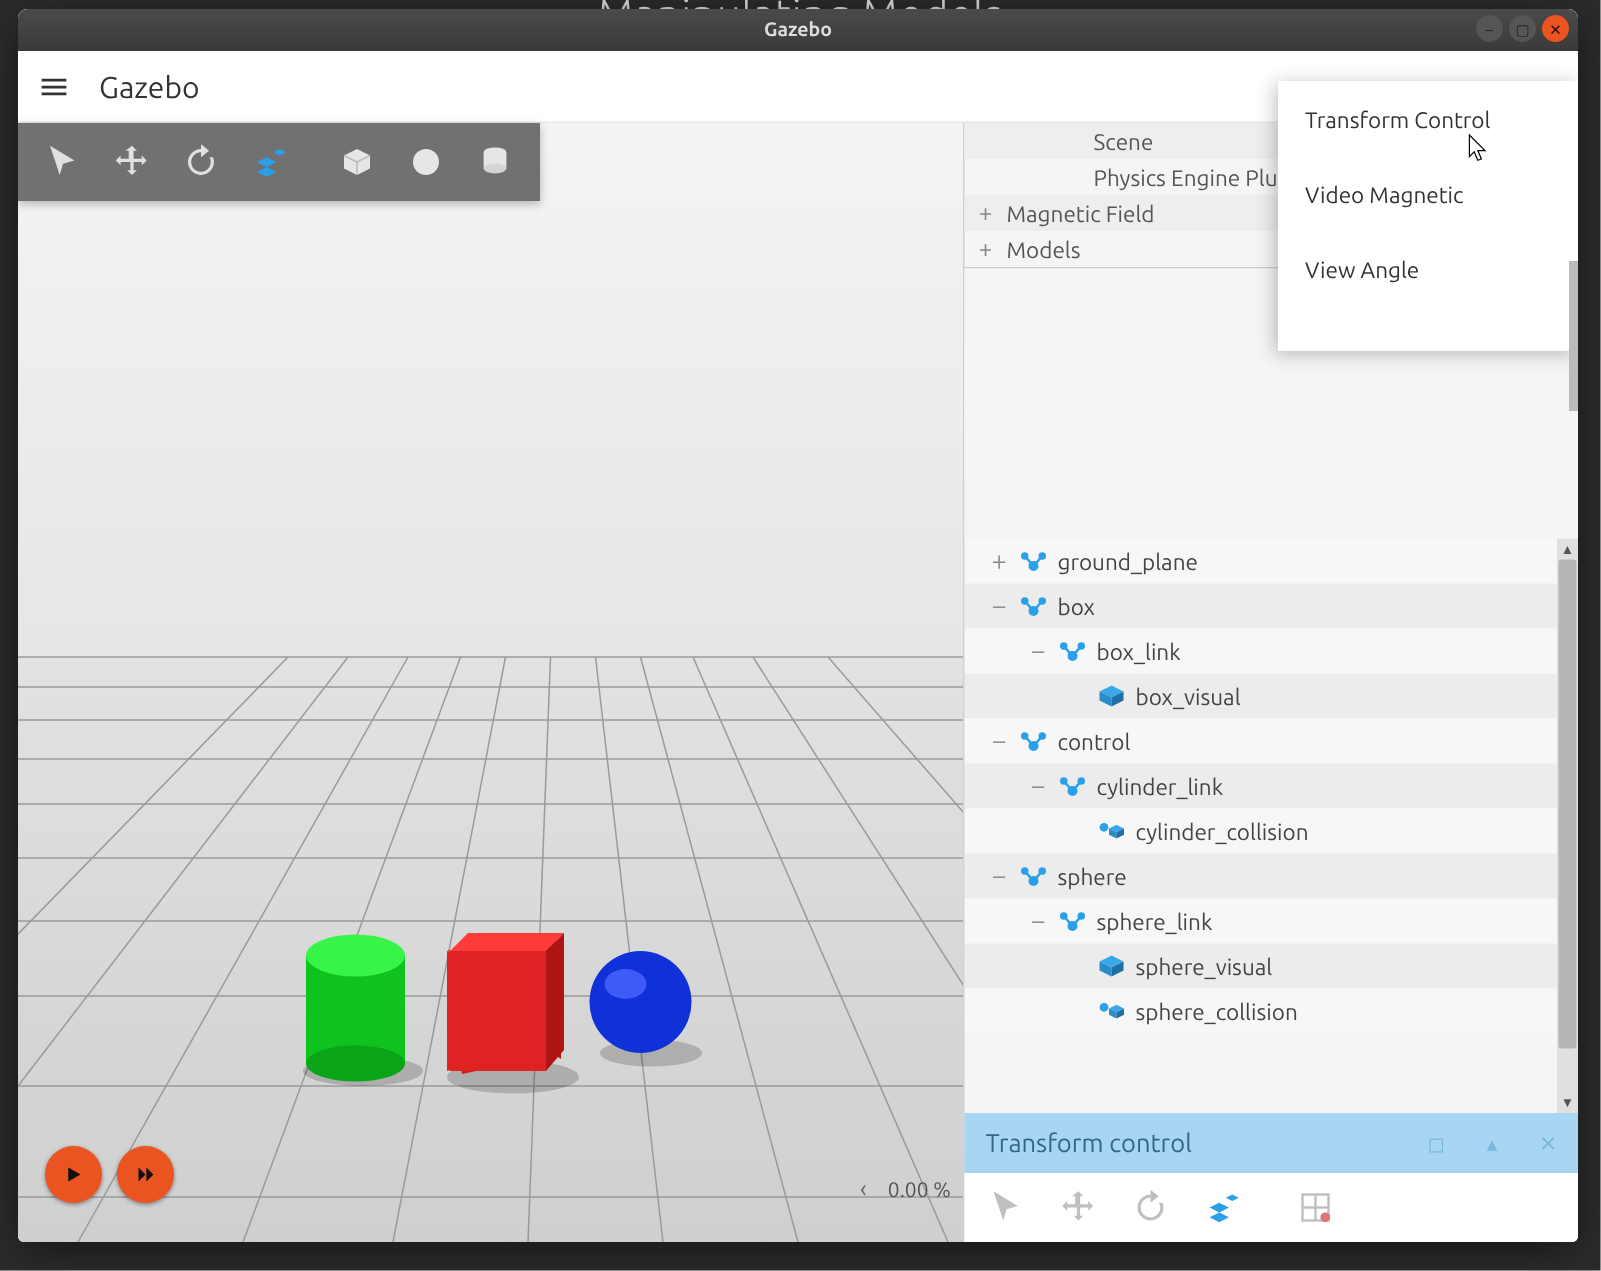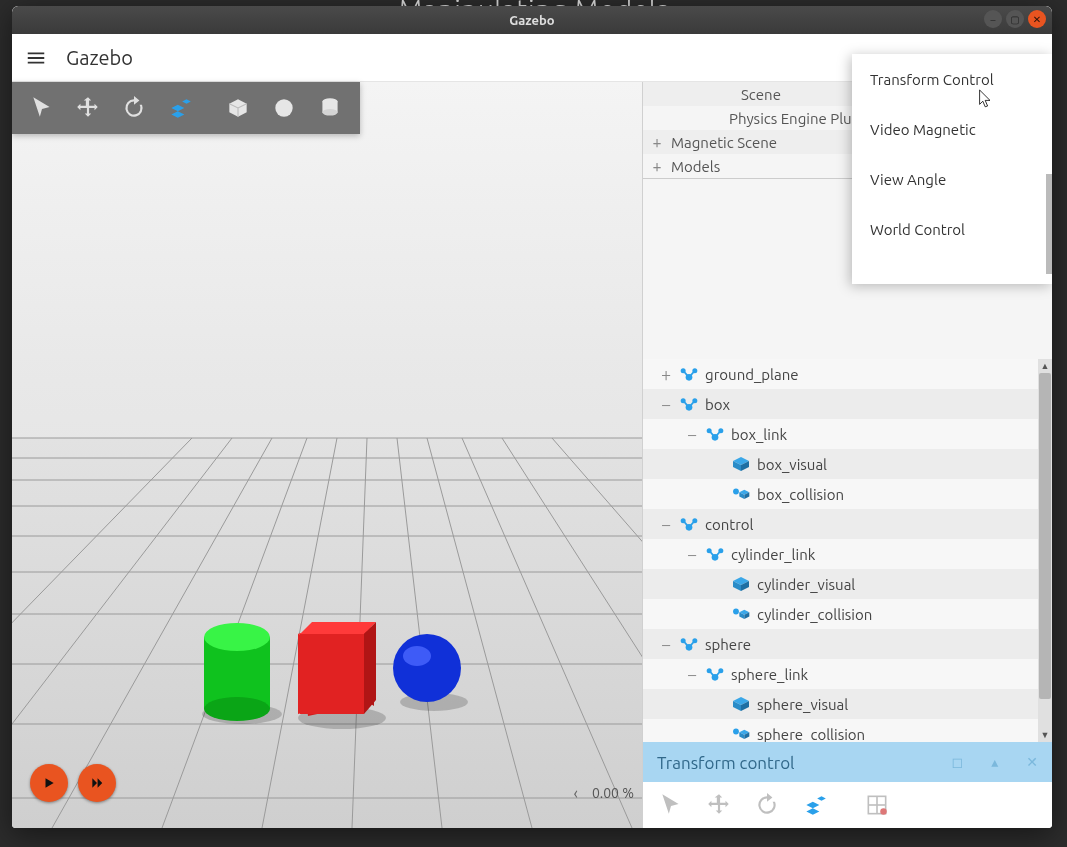--- a/index.html
+++ b/index.html
@@ -262,29 +262,29 @@
     <div class="progress">
       <span style="font-size:16px;color:#666;">‹</span>
       <span>0.00 %</span>
     </div>
   </div>
 
   <div class="right-col">
     <div class="upper-tree" id="upper-tree">
         <div class="row" style="padding-left: 46px;">
           <span class="expander" style="margin-left: 32px; width: 0px;"></span>
-          <span style="margin-left:12px">Scene</span>
+          <span style="margin-left:0px">Scene</span>
         </div>
         <div class="row" style="padding-left: 46px;">
           <span class="expander" style="margin-left: 32px; width: 0px;"></span>
           <span style="margin-left:0px">Physics Engine Plugin</span>
         </div>
         <div class="row">
           <span class="expander" style="margin-left:2px">+</span>
-          <span style="">Magnetic Scene</span>
+          <span style="">Magnetic Field</span>
         </div>
         <div class="row">
           <span class="expander" style="margin-left:2px">+</span>
           <span style="">Models</span>
         </div>
       </div>
     <div class="spacer-mid"></div>
     <div class="entity-tree" id="entity-tree">
       <div class="tree-scroll">
         <div class="arrow" style="top:0">▲</div>
@@ -331,31 +331,20 @@
           <span class="pad" style="width:62px"></span>
           <span class="exp"></span>
           <span class="ico"><svg viewBox="0 0 20 16">
               <polygon points="10,1 18,5 10,9 2,5" fill="#3aa7e8"></polygon>
               <polygon points="2,5 10,9 10,15 2,11" fill="#2a8cc8"></polygon>
               <polygon points="18,5 10,9 10,15 18,11" fill="#1e6fa3"></polygon>
             </svg></span>
           <span>box_visual</span>
         </div>
         <div class="row">
-          <span class="pad" style="width:62px"></span>
-          <span class="exp"></span>
-          <span class="ico"><svg viewBox="0 0 24 16">
-              <circle cx="6" cy="5" r="3.5" fill="#2aa0ea"></circle>
-              <polygon points="16,3 22,6 16,9 10,6" fill="#3aa7e8"></polygon>
-              <polygon points="10,6 16,9 16,14 10,11" fill="#2a8cc8"></polygon>
-              <polygon points="22,6 16,9 16,14 22,11" fill="#1e6fa3"></polygon>
-            </svg></span>
-          <span>box_collision</span>
-        </div>
-        <div class="row">
           <span class="pad" style="width:10px"></span>
           <span class="exp">−</span>
           <span class="ico"><svg viewBox="0 0 24 16">
               <circle cx="5" cy="4" r="3" fill="#2aa0ea"></circle>
               <circle cx="12" cy="12" r="4" fill="#2aa0ea"></circle>
               <circle cx="19" cy="4" r="3" fill="#2aa0ea"></circle>
               <line x1="5" y1="4" x2="12" y2="12" stroke="#2aa0ea" stroke-width="2"></line>
               <line x1="19" y1="4" x2="12" y2="12" stroke="#2aa0ea" stroke-width="2"></line>
             </svg></span>
           <span>control</span>
@@ -364,30 +353,20 @@
           <span class="pad" style="width:36px"></span>
           <span class="exp">−</span>
           <span class="ico"><svg viewBox="0 0 24 16">
               <circle cx="5" cy="4" r="3" fill="#2aa0ea"></circle>
               <circle cx="12" cy="12" r="4" fill="#2aa0ea"></circle>
               <circle cx="19" cy="4" r="3" fill="#2aa0ea"></circle>
               <line x1="5" y1="4" x2="12" y2="12" stroke="#2aa0ea" stroke-width="2"></line>
               <line x1="19" y1="4" x2="12" y2="12" stroke="#2aa0ea" stroke-width="2"></line>
             </svg></span>
           <span>cylinder_link</span>
-        </div>
-        <div class="row">
-          <span class="pad" style="width:62px"></span>
-          <span class="exp"></span>
-          <span class="ico"><svg viewBox="0 0 20 16">
-              <polygon points="10,1 18,5 10,9 2,5" fill="#3aa7e8"></polygon>
-              <polygon points="2,5 10,9 10,15 2,11" fill="#2a8cc8"></polygon>
-              <polygon points="18,5 10,9 10,15 18,11" fill="#1e6fa3"></polygon>
-            </svg></span>
-          <span>cylinder_visual</span>
         </div>
         <div class="row">
           <span class="pad" style="width:62px"></span>
           <span class="exp"></span>
           <span class="ico"><svg viewBox="0 0 24 16">
               <circle cx="6" cy="5" r="3.5" fill="#2aa0ea"></circle>
               <polygon points="16,3 22,6 16,9 10,6" fill="#3aa7e8"></polygon>
               <polygon points="10,6 16,9 16,14 10,11" fill="#2a8cc8"></polygon>
               <polygon points="22,6 16,9 16,14 22,11" fill="#1e6fa3"></polygon>
             </svg></span>
@@ -479,20 +458,19 @@
             <circle cx="18" cy="18" r="3" fill="#d77"></circle>
           </svg>
         </div>
     </div>
   </div>
 
   <div class="plugin-menu" id="plugin-menu">
       <div class="item">Transform Control</div>
       <div class="item">Video Magnetic</div>
       <div class="item">View Angle</div>
-      <div class="item">World Control</div>
     </div>
 
   <svg class="cursor-arrow" style="left:966px; top:82px;" viewBox="0 0 20 24">
     <path d="M2 2l0 18 4-4 3 7 3-1-3-7 6 0z" fill="#fff" stroke="#000" stroke-width="1"></path>
   </svg>
 
 </div>
 
 </body></html>

